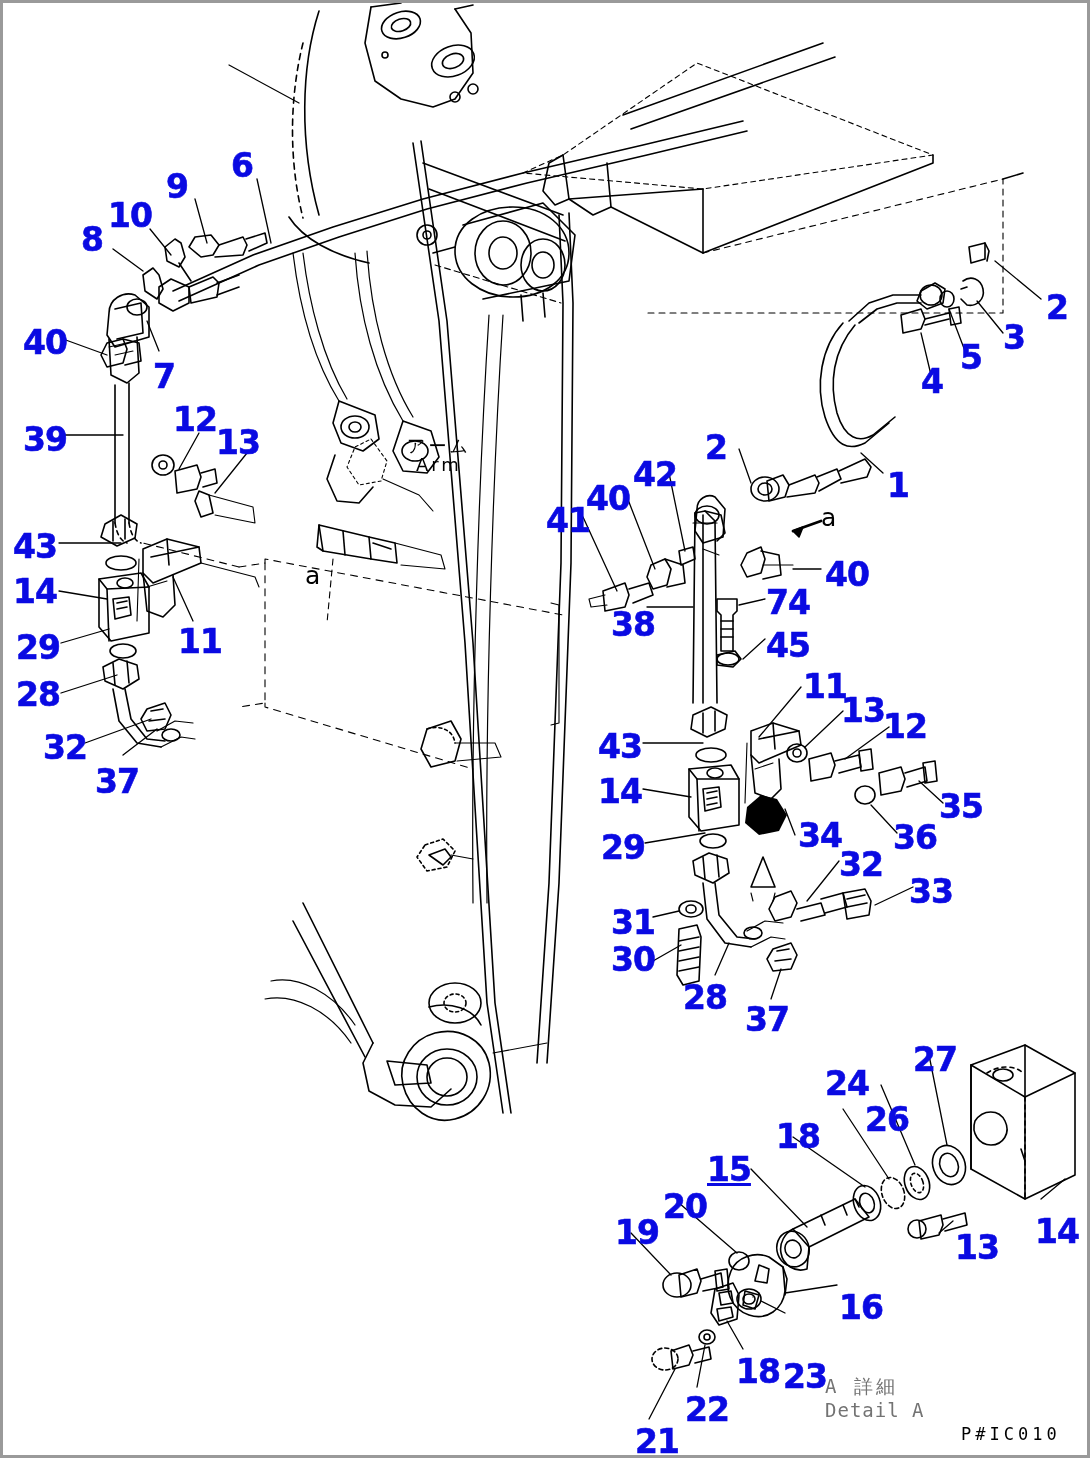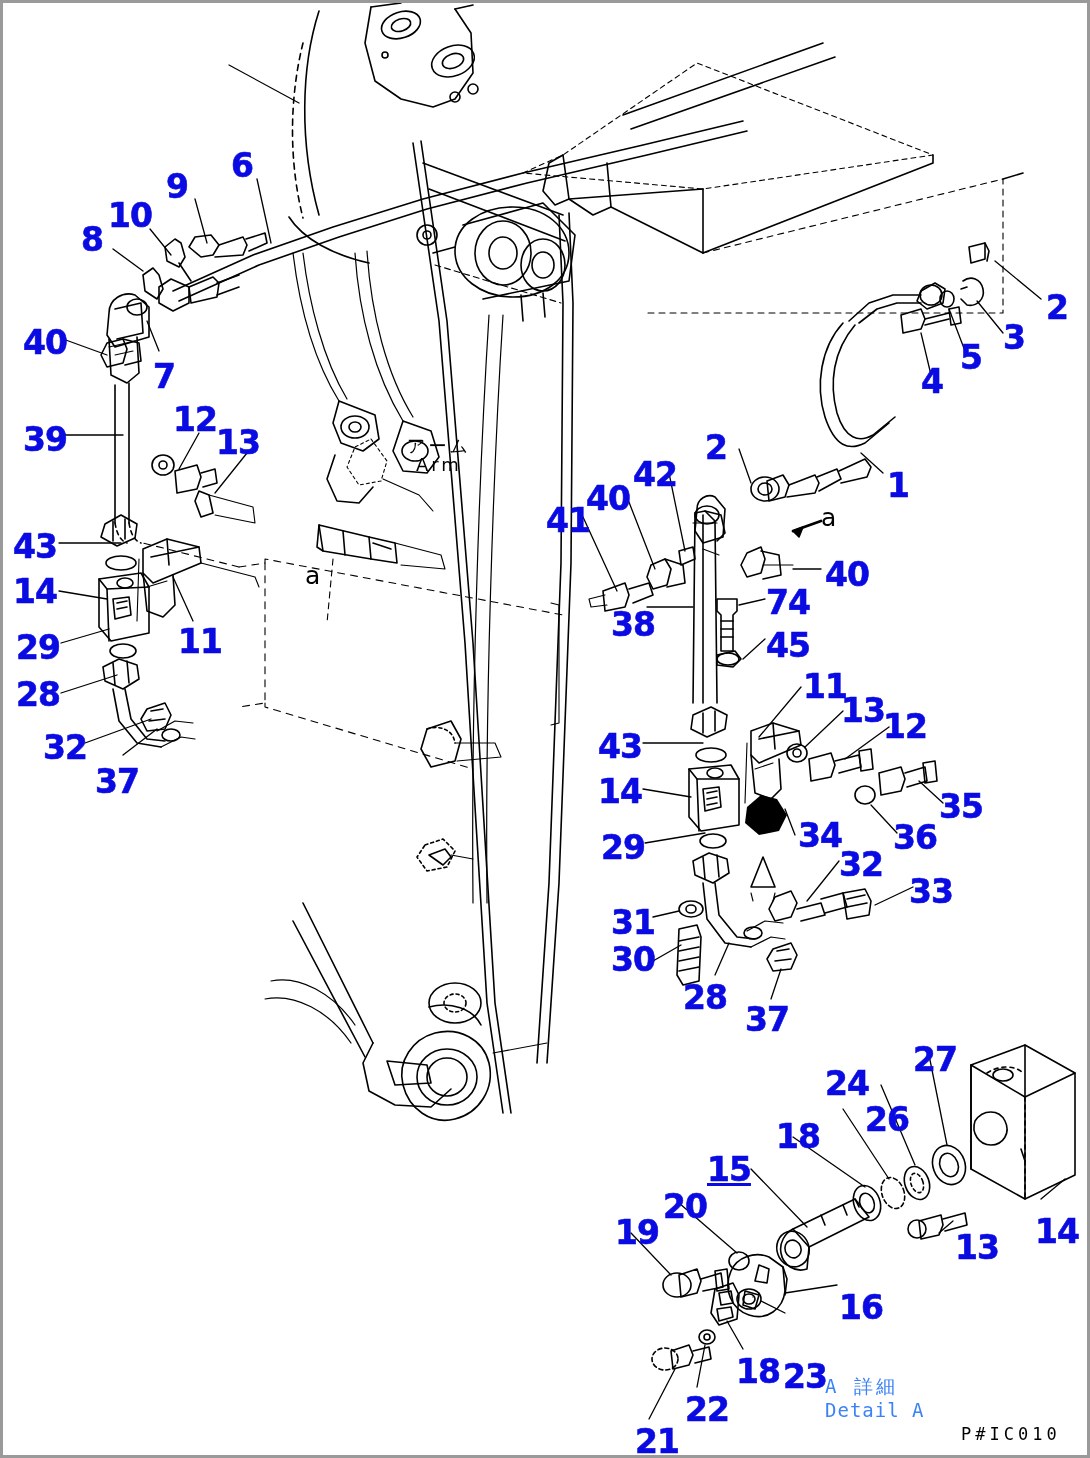--- a/index.html
+++ b/index.html
@@ -48,21 +48,21 @@
     color:#000;
     font-family:"DejaVu Sans", sans-serif;
     font-size:18px;
     line-height:1.05;
     text-align:center;
     white-space:nowrap;
     letter-spacing:3px;
   }
   .detail-label{
     position:absolute;
-    color:#3b82f6;
+    color:#737373;
     font-family:"DejaVu Sans Mono", monospace;
     font-size:19px;
     line-height:1.25;
     white-space:nowrap;
     letter-spacing:3px;
   }
   .detail-label .ln2{letter-spacing:1px;}
   .sheetcode{
     position:absolute;
     color:#000;

